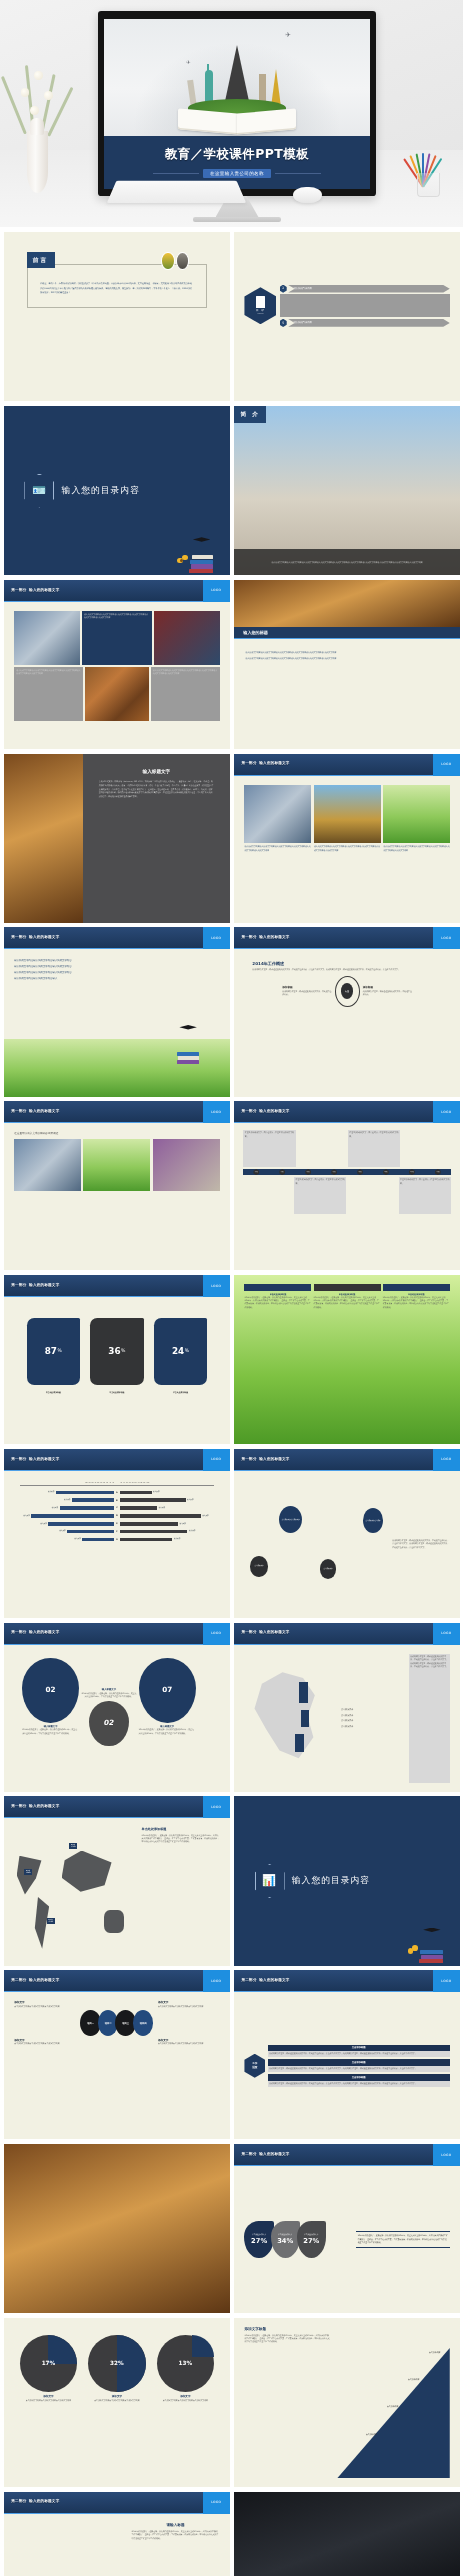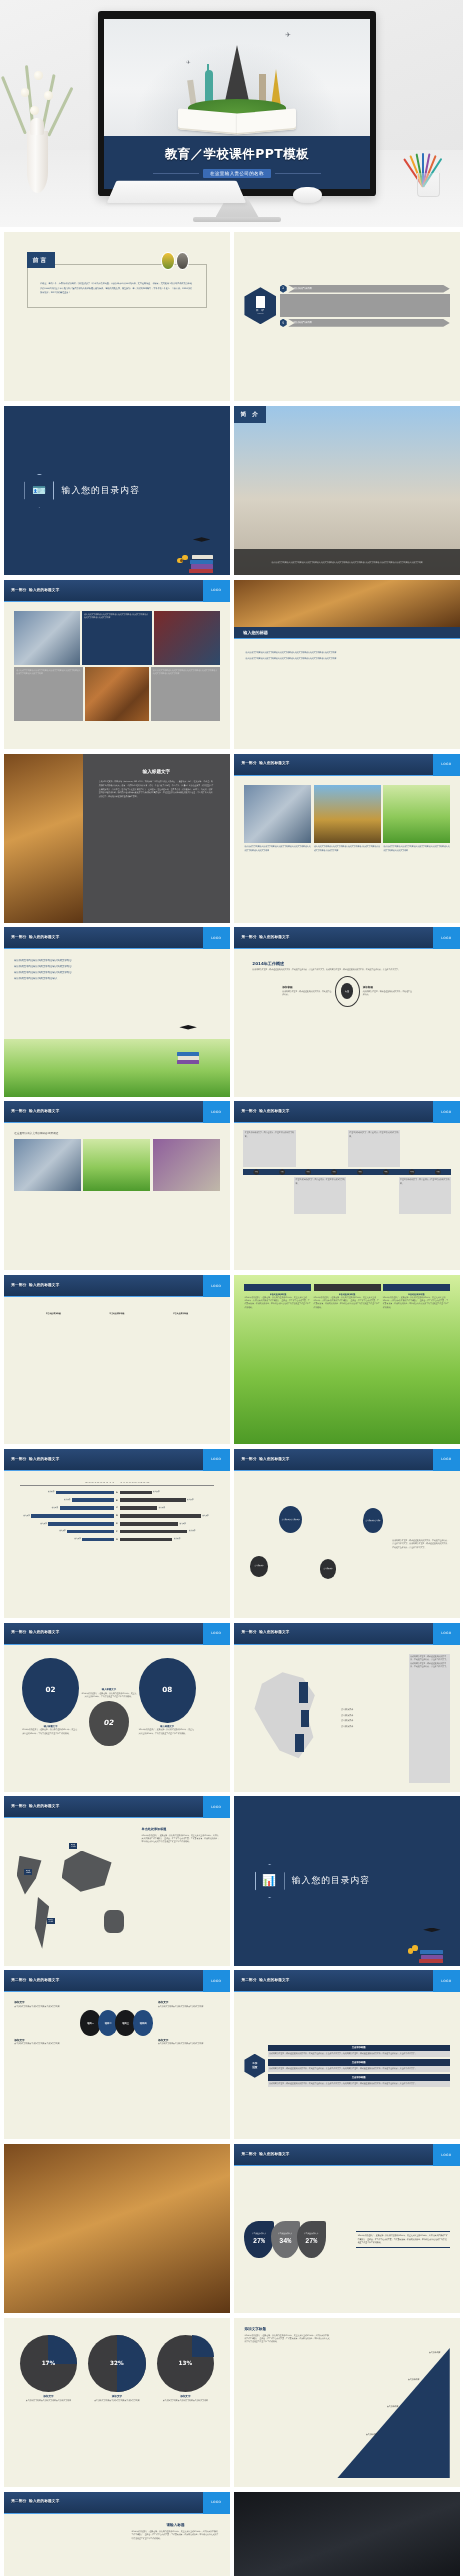--- a/index.html
+++ b/index.html
@@ -544,20 +544,34 @@
 
     <div class="slide">
       <div class="bar">
         <div class="bar-main">
           <span class="part">第一部分</span>
           <span>输入您的标题文字</span>
         </div>
         <div class="bar-logo">LOGO</div>
       </div>
       <div class="body">
+        <div class="pill-row">
+          <div class="pill" style="background:#1f3a60;">
+            <span>87</span>
+              <span class="pct">%</span>
+          </div>
+          <div class="pill" style="background:#333436;">
+            <span>36</span>
+              <span class="pct">%</span>
+          </div>
+          <div class="pill" style="background:#1f3a60;">
+            <span>24</span>
+              <span class="pct">%</span>
+          </div>
+        </div>
         <div class="pill-caps">
           <div class="pill-cap">单击此处添加标题</div>
           <div class="pill-cap">单击此处添加标题</div>
           <div class="pill-cap">单击此处添加标题</div>
         </div>
       </div>
     </div>
 
     <div class="slide">
       <div class="ph green2" style="position:absolute;inset:0;"></div>
@@ -728,21 +742,21 @@
             <div class="numcircle" style="background:#1f3a60;width:100%;">02</div>
             <div style="font-size:2.3px;font-weight:bold;color:#1f3a60;text-align:center;margin-top:1.5px;">输入标题文字</div>
             <div class="ptext">2014年很快过去了，迎新之际，我们总结过去的2011年，展望充满希望的2014年，干劲才能促进工作进步和工作的顺利。</div>
           </div>
           <div style="width:30%;margin-top:16%;">
             <div style="font-size:2.4px;font-weight:bold;color:#1f3a60;text-align:center;">输入标题文字</div>
             <div class="ptext" style="text-align:center;">2014年很快过去了，迎新之际，我们总结过去的2011年，展望充满希望的2014年，干劲才能促进工作进步和工作的顺利。</div>
             <div class="numcircle" style="background:#4a4a4a;width:70%;margin:2.1px auto 0 auto;font-style:italic;">02</div>
           </div>
           <div style="width:30%;">
-            <div class="numcircle" style="background:#1f3a60;width:100%;">08</div>
+            <div class="numcircle" style="background:#1f3a60;width:100%;">07</div>
             <div style="font-size:2.3px;font-weight:bold;color:#1f3a60;text-align:center;margin-top:1.5px;">输入标题文字</div>
             <div class="ptext">2014年很快过去了，迎新之际，我们总结过去的2011年，展望充满希望的2014年，干劲才能促进工作进步和工作的顺利。</div>
           </div>
         </div>
       </div>
     </div>
 
     <div class="slide">
       <div class="bar">
         <div class="bar-main">
@@ -899,21 +913,21 @@
 
     <div class="slide">
       <div class="bar">
         <div class="bar-main">
           <span class="part">第二部分</span>
           <span>输入您的标题文字</span>
         </div>
         <div class="bar-logo">LOGO</div>
       </div>
       <div class="body" style="display:flex;align-items:center;gap:3.1px;">
-        <div style="flex:1.2;display:flex;align-items:flex-start;font-family:Liberation Mono, monospace;">
+        <div style="flex:1.2;display:flex;align-items:flex-start;">
           <div class="tear" style="background:#1c3152;">
             <div class="cap">单击此处添加文本</div>
             <div class="val">27%</div>
           </div>
           <div class="tear" style="background:#6f7072;">
             <div class="cap">单击此处添加文本</div>
             <div class="val">34%</div>
           </div>
           <div class="tear" style="background:#4a4b4d;">
             <div class="cap">单击此处添加文本</div>

